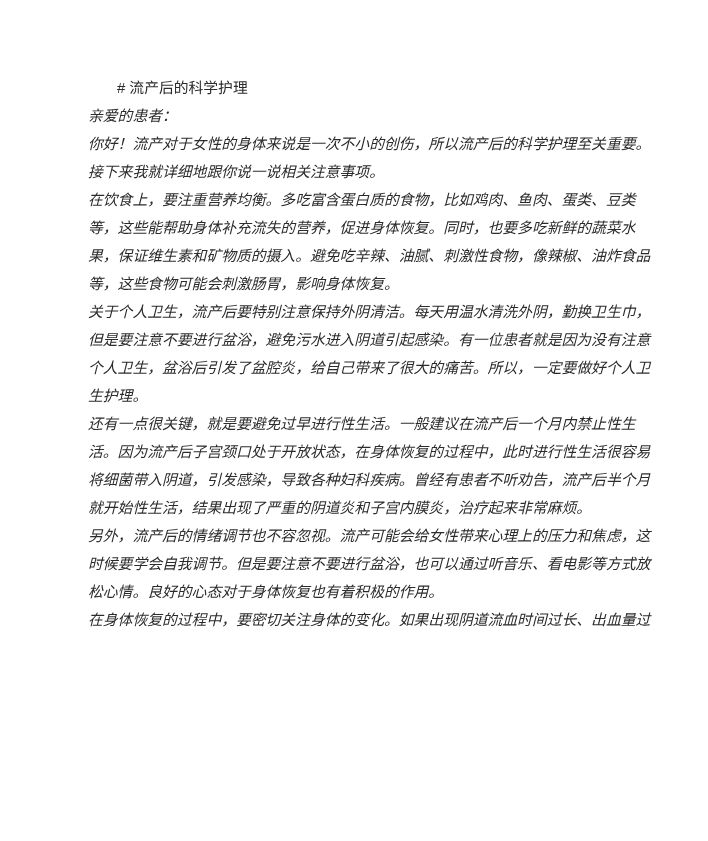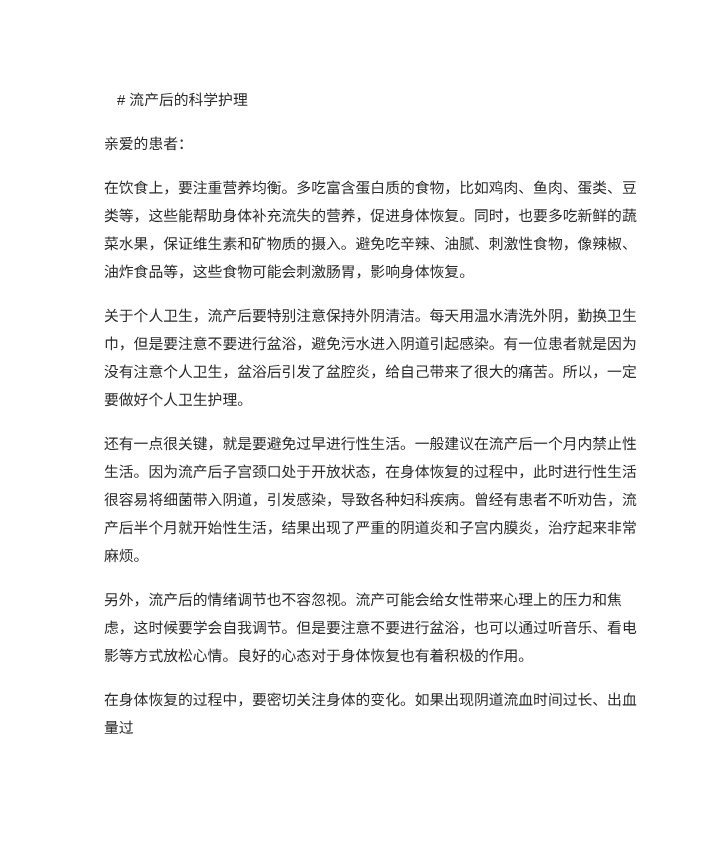--- a/index.html
+++ b/index.html
@@ -10,44 +10,46 @@
   body {
     width: 708px;
     height: 841px;
     overflow: hidden;
     position: relative;
     font-family: "Liberation Sans", sans-serif;
   }
   .doc {
     position: absolute;
     left: 88px;
-    top: 86px;
+    top: 74px;
     width: 572px;
     color: #2b2b2b;
     font-size: 14.8px;
     line-height: 28px;
     text-align: left;
     word-break: normal;
     overflow-wrap: normal;
     hanging-punctuation: allow-end;
   }
   .doc-heading {
     padding-left: 29px;
     margin: 0;
     white-space: pre;
   }
   .doc p {
-    margin: 16px;
+    margin: 0;
     padding: 0;
+    font-style: italic;
   }
 </style>
 </head>
 <body>
 
 <div class="doc">
   <div class="doc-heading"># 流产后的科学护理</div>
   <p>亲爱的患者：</p>
+  <p>你好！流产对于女性的身体来说是一次不小的创伤，所以流产后的科学护理至关重要。接下来我就详细地跟你说一说相关注意事项。</p>
   <p>在饮食上，要注重营养均衡。多吃富含蛋白质的食物，比如鸡肉、鱼肉、蛋类、豆类等，这些能帮助身体补充流失的营养，促进身体恢复。同时，也要多吃新鲜的蔬菜水果，保证维生素和矿物质的摄入。避免吃辛辣、油腻、刺激性食物，像辣椒、油炸食品等，这些食物可能会刺激肠胃，影响身体恢复。</p>
   <p>关于个人卫生，流产后要特别注意保持外阴清洁。每天用温水清洗外阴，勤换卫生巾，但是要注意不要进行盆浴，避免污水进入阴道引起感染。有一位患者就是因为没有注意个人卫生，盆浴后引发了盆腔炎，给自己带来了很大的痛苦。所以，一定要做好个人卫生护理。</p>
   <p>还有一点很关键，就是要避免过早进行性生活。一般建议在流产后一个月内禁止性生活。因为流产后子宫颈口处于开放状态，在身体恢复的过程中，此时进行性生活很容易将细菌带入阴道，引发感染，导致各种妇科疾病。曾经有患者不听劝告，流产后半个月就开始性生活，结果出现了严重的阴道炎和子宫内膜炎，治疗起来非常麻烦。</p>
   <p>另外，流产后的情绪调节也不容忽视。流产可能会给女性带来心理上的压力和焦虑，这时候要学会自我调节。但是要注意不要进行盆浴，也可以通过听音乐、看电影等方式放松心情。良好的心态对于身体恢复也有着积极的作用。</p>
   <p>在身体恢复的过程中，要密切关注身体的变化。如果出现阴道流血时间过长、出血量过</p>
 </div>
 
 </body></html>

